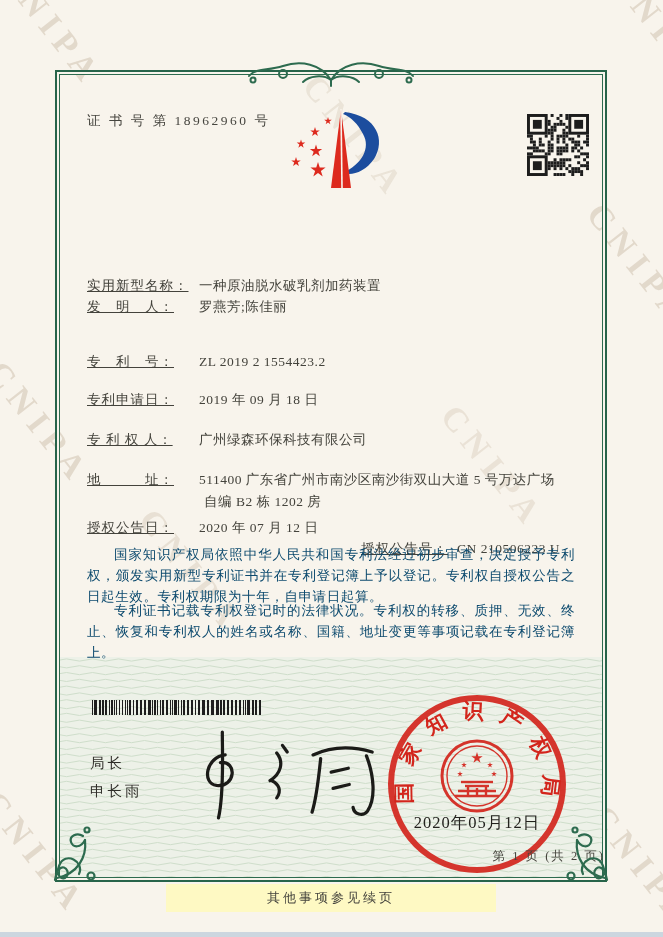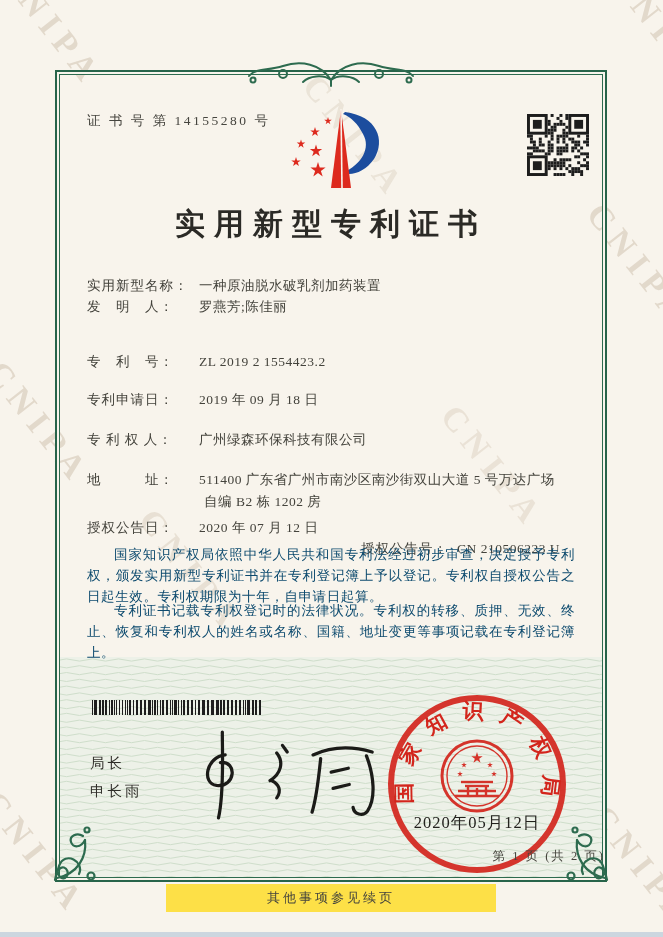--- a/index.html
+++ b/index.html
@@ -49,21 +49,21 @@
     font-size:13.5px;letter-spacing:2.5px;color:#46453f;
   }
   .logo{position:absolute;left:228px;top:34px;z-index:2;}
   .qr{position:absolute;left:470px;top:42px;z-index:2;}
   .title{
     position:absolute;left:0;right:0;top:132px;z-index:2;
     text-align:center;font-size:30px;font-weight:bold;letter-spacing:9px;color:#2b2a26;
   }
   
   .row{position:absolute;left:30px;right:26px;z-index:2;font-size:13.5px;color:#44433c;}
-  .row .lab{display:inline-block;min-width:112px;letter-spacing:1px;}
+  .row .lab{display:inline-block;min-width:112px;letter-spacing:1px;text-decoration:underline;}
   .row .val{letter-spacing:.5px;text-align:right;}
   .r0{top:205px}.r1{top:226px}.r2{top:281px}.r3{top:319px}.r4{top:359px}.r5{top:399px}
   .r5b{top:421px;padding-left:117px}
   .r6{top:447px}
   .r6 .pair2{position:absolute;left:274px;top:0;margin-top:21px;}
   .r6 .pair2 .lab{min-width:96px}
   
   .para{
     position:absolute;left:30px;width:488px;z-index:2;
     font-size:13.5px;line-height:21px;text-align:justify;text-indent:2em;
@@ -75,21 +75,21 @@
   .officer{position:absolute;left:33px;top:682px;z-index:2;font-size:14.5px;letter-spacing:3px;color:#2f2e29;}
   .officer div{margin-bottom:9px}
   .signature{position:absolute;left:130px;top:652px;z-index:2;}
   .seal{position:absolute;left:328px;top:620px;z-index:2;}
   .pagenum{
     position:absolute;left:0;right:0;top:776px;z-index:2;text-align:right;
     font-size:12.5px;letter-spacing:2px;color:#45443d;
   }
   .footer-strip{
     position:absolute;left:166px;top:884px;width:330px;height:28px;z-index:2;
-    background:#fde047;display:flex;align-items:center;justify-content:center;
+    background:#fef9c3;display:flex;align-items:center;justify-content:center;
   }
   .footer-strip span{font-size:13px;letter-spacing:3px;color:#45443d;}
   .bottom-edge{position:absolute;left:0;right:0;bottom:0;height:5px;background:#ccd6df;z-index:4;}
 </style>
 </head>
 <body>
 
 <div class="wm wm1">CNIPA</div>
 <div class="wm wm2">CNIPA</div>
 <div class="wm wm3">CNIPA</div>
@@ -166,21 +166,21 @@
   <svg class="corner right" width="72" height="72" viewBox="0 0 72 72">
     <g fill="none" stroke="#2d6b4f" stroke-width="2.2" stroke-linecap="round">
       <path d="M4,68 C8,46 20,58 16,64 C12,70 4,64 8,54 C14,38 34,50 28,62"></path>
       <path d="M6,66 C26,62 36,46 34,28"></path>
       <path d="M34,28 C30,36 22,36 20,30 C18,24 26,20 32,24"></path>
       <circle cx="40" cy="64" r="3.5"></circle>
         <circle cx="36" cy="18" r="2.5"></circle>
     </g>
   </svg>
 
-  <div class="certno">证 书 号 第 14155280 号</div>
+  <div class="certno">证 书 号 第 18962960 号</div>
 
   <svg class="logo" width="110" height="95" viewBox="0 0 110 95">
     <path d="M60,6 C92,10 101,34 89,53 C80,66 67,70 58,67 C77,58 86,42 78,28 C73,18 66,11 58,8 Z" fill="#1c4d9e"></path>
     <polygon points="56,3 46,82 66,82" fill="#dd2a1e"></polygon>
     <polyline points="56,3 57,82" stroke="#f8f4ec" stroke-width="1.6" fill="none"></polyline>
     <g fill="#dd2a1e">
       <path transform="translate(43,15) scale(4)" d="M0,-1 L0.22,-0.31 0.95,-0.31 0.36,0.12 0.59,0.81 0,0.38 -0.59,0.81 -0.36,0.12 -0.95,-0.31 -0.22,-0.31 Z"></path>
       <path transform="translate(30,26) scale(5)" d="M0,-1 L0.22,-0.31 0.95,-0.31 0.36,0.12 0.59,0.81 0,0.38 -0.59,0.81 -0.36,0.12 -0.95,-0.31 -0.22,-0.31 Z"></path>
       <path transform="translate(16,38) scale(4.5)" d="M0,-1 L0.22,-0.31 0.95,-0.31 0.36,0.12 0.59,0.81 0,0.38 -0.59,0.81 -0.36,0.12 -0.95,-0.31 -0.22,-0.31 Z"></path>
       <path transform="translate(31,45) scale(6.5)" d="M0,-1 L0.22,-0.31 0.95,-0.31 0.36,0.12 0.59,0.81 0,0.38 -0.59,0.81 -0.36,0.12 -0.95,-0.31 -0.22,-0.31 Z"></path>
@@ -335,21 +335,20 @@
       <rect x="1" y="1" width="5" height="5" fill="#f8f4ec"></rect>
       <rect x="2" y="2" width="3" height="3" fill="#1d1d1d"></rect>
       <rect x="14" y="0" width="7" height="7" fill="#1d1d1d"></rect>
       <rect x="15" y="1" width="5" height="5" fill="#f8f4ec"></rect>
       <rect x="16" y="2" width="3" height="3" fill="#1d1d1d"></rect>
       <rect x="0" y="14" width="7" height="7" fill="#1d1d1d"></rect>
       <rect x="1" y="15" width="5" height="5" fill="#f8f4ec"></rect>
       <rect x="2" y="16" width="3" height="3" fill="#1d1d1d"></rect>
     </svg>
 
-  <div class="title">实用新型专利证书</div>
 
   <div class="row r0">
     <span class="lab">实用新型名称：</span><span class="val">一种原油脱水破乳剂加药装置</span>
   </div>
   <div class="row r1">
     <span class="lab">发　明　人：</span><span class="val">罗燕芳;陈佳丽</span>
   </div>
   <div class="row r2">
     <span class="lab">专　利　号：</span><span class="val">ZL 2019 2 1554423.2</span>
   </div>

